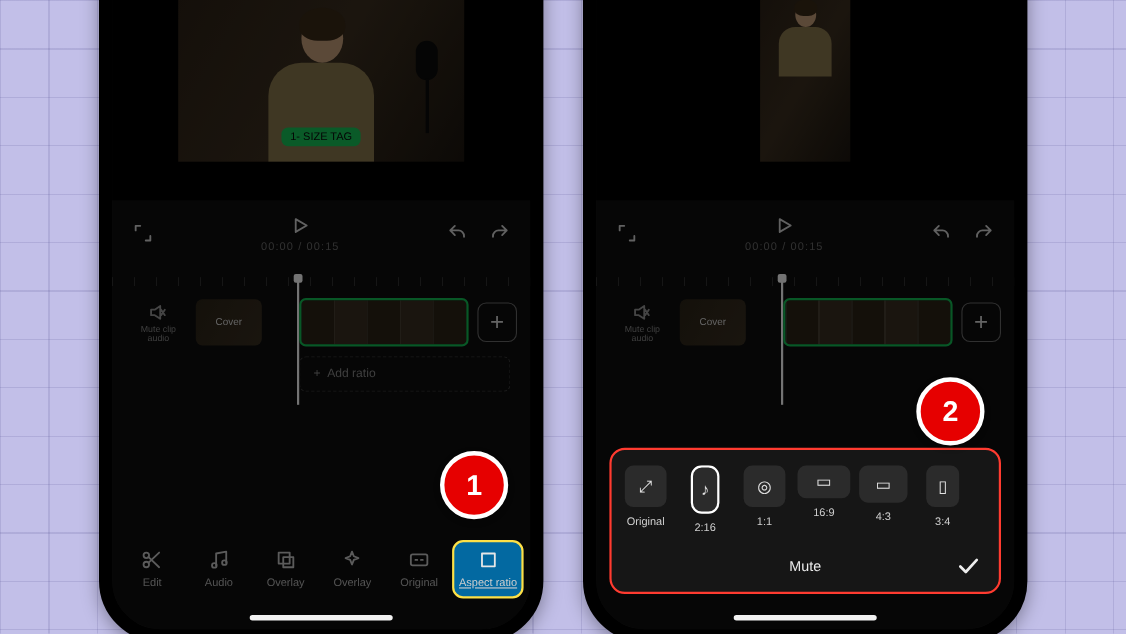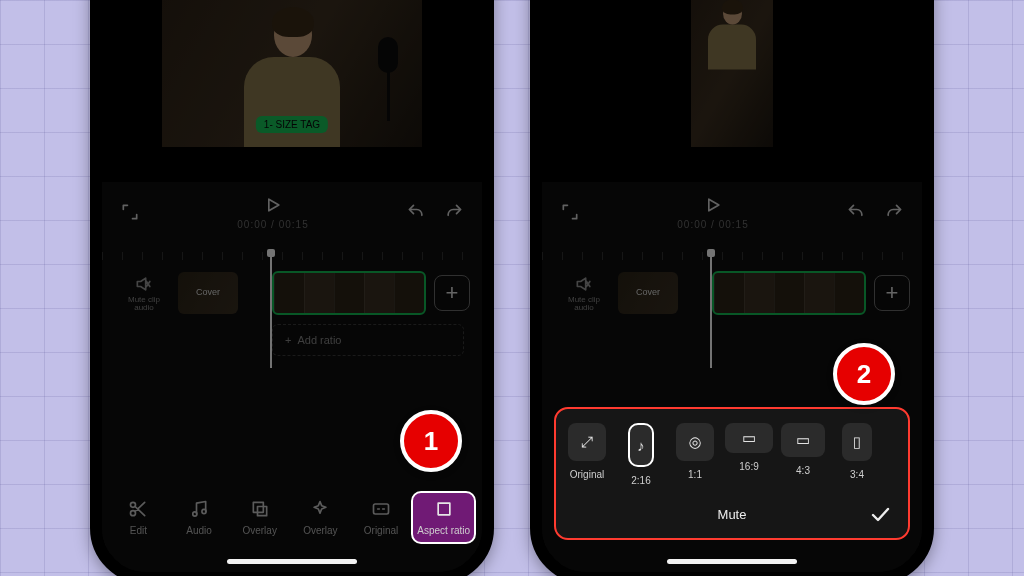--- a/index.html
+++ b/index.html
@@ -214,23 +214,24 @@
   }
   .tool {
     flex:1 1 0;
     display:flex;flex-direction:column;align-items:center;gap:6px;
     color:#cfcfcf; font-size:10px;
     padding:6px 0;
   }
   .tool .icon svg{stroke:#e6e6e6;width:22px;height:22px;}
   .tool.dim { opacity:.38; }
   .tool-highlight {
-    border:2px solid #ffffff;
+    border:2px solid #fde047;
     border-radius:10px;
-    background:#701a75;
+    background:#0369a1;
+    text-decoration:underline;
   }
 
   
   .ratio-panel {
     position:absolute;
     left:12px; right:12px; bottom:32px;
     border:2px solid #ff3b30;
     border-radius:14px;
     background:#161616;
     z-index:50;

